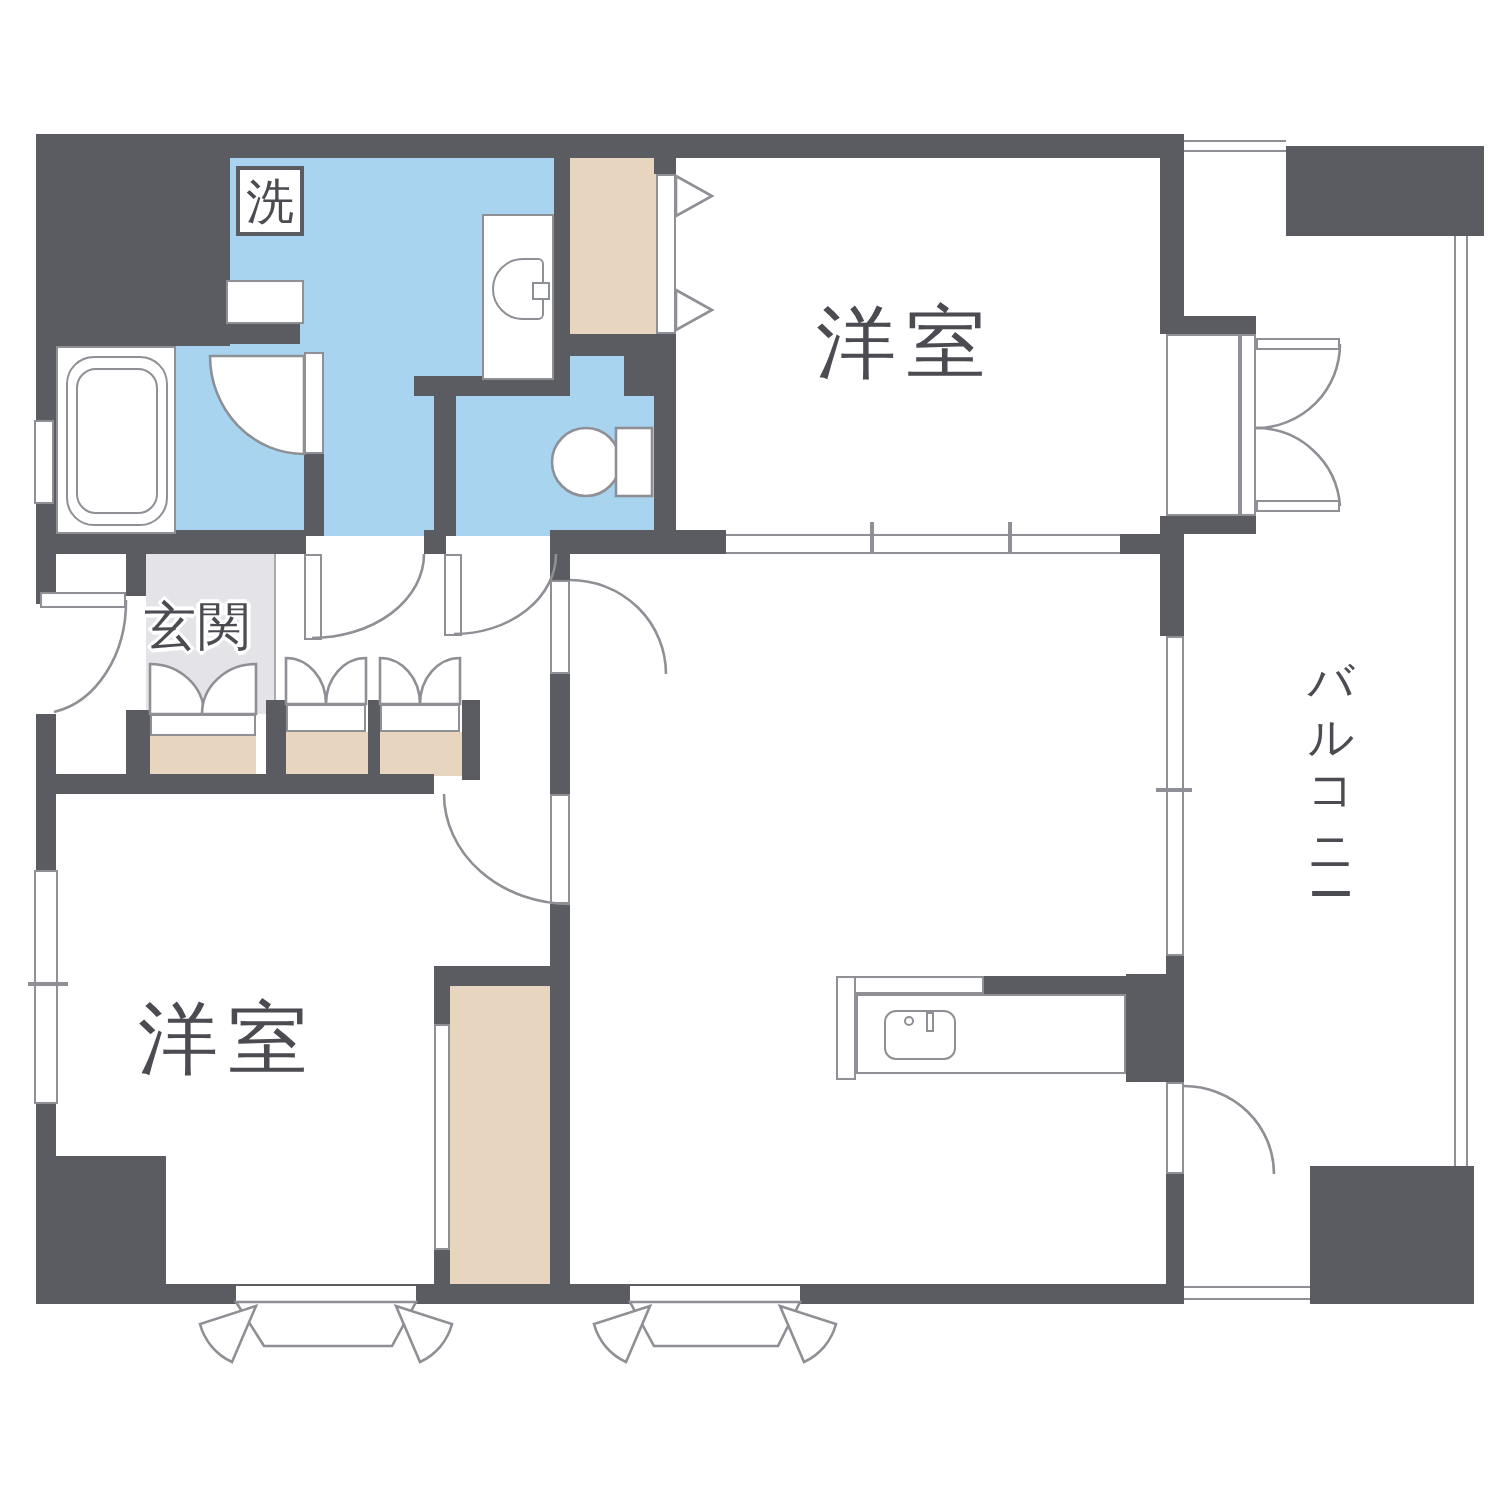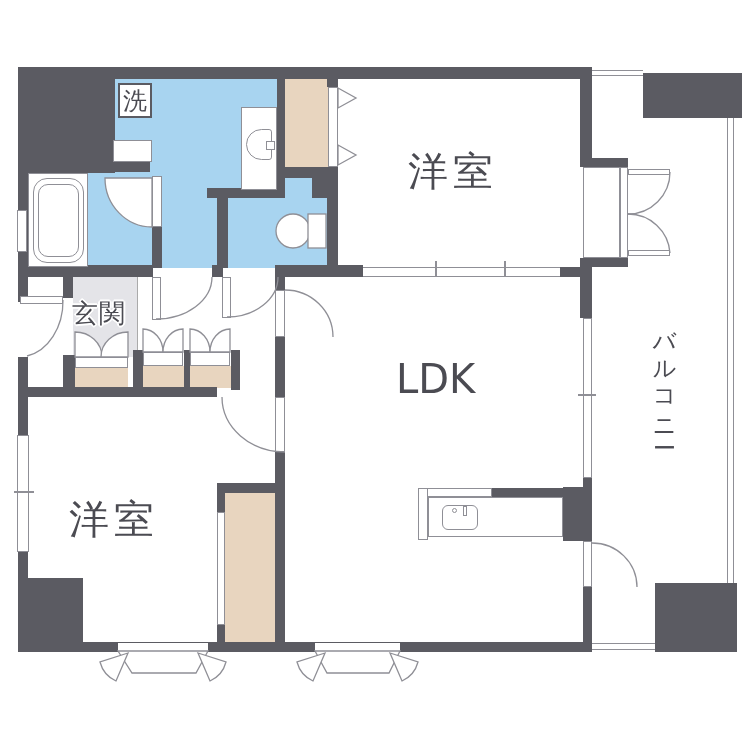--- a/index.html
+++ b/index.html
@@ -145,17 +145,16 @@
     <path d="M315,651 L400,651 L389,673 L327,673 Z" fill="#fff"></path>
     <path d="M325,653 L297,662 A29,29 0 0 0 313,681 Z" fill="#fff"></path>
     <path d="M390,653 L418,662 A29,29 0 0 1 402,681 Z" fill="#fff"></path>
   </svg>
 
   <div class="abs" style="left:118px;top:83px;width:34px;height:35px;background:#fff;border:2px solid var(--wall,#5b5b62);box-sizing:border-box;display:flex;align-items:center;justify-content:center;">
     <span class="lbl" style="position:static;font-size:24px;">洗</span>
   </div>
 
   <div class="lbl" style="left:408px;top:144px;font-size:40px;letter-spacing:5px;">洋室</div>
-  <div class="lbl" style="left:396px;top:356px;font-size:40px;">LDK</div>
   <div class="lbl" style="left:69px;top:492px;font-size:40px;letter-spacing:5px;">洋室</div>
   <div class="lbl halo" style="left:72px;top:296px;font-size:26px;letter-spacing:1px;">玄関</div>
   <div class="lbl" style="left:653px;top:315px;width:28px;height:255px;font-size:23px;letter-spacing:4px;writing-mode:vertical-rl;">バルコニー</div>
 </div>
 
 </body></html>

